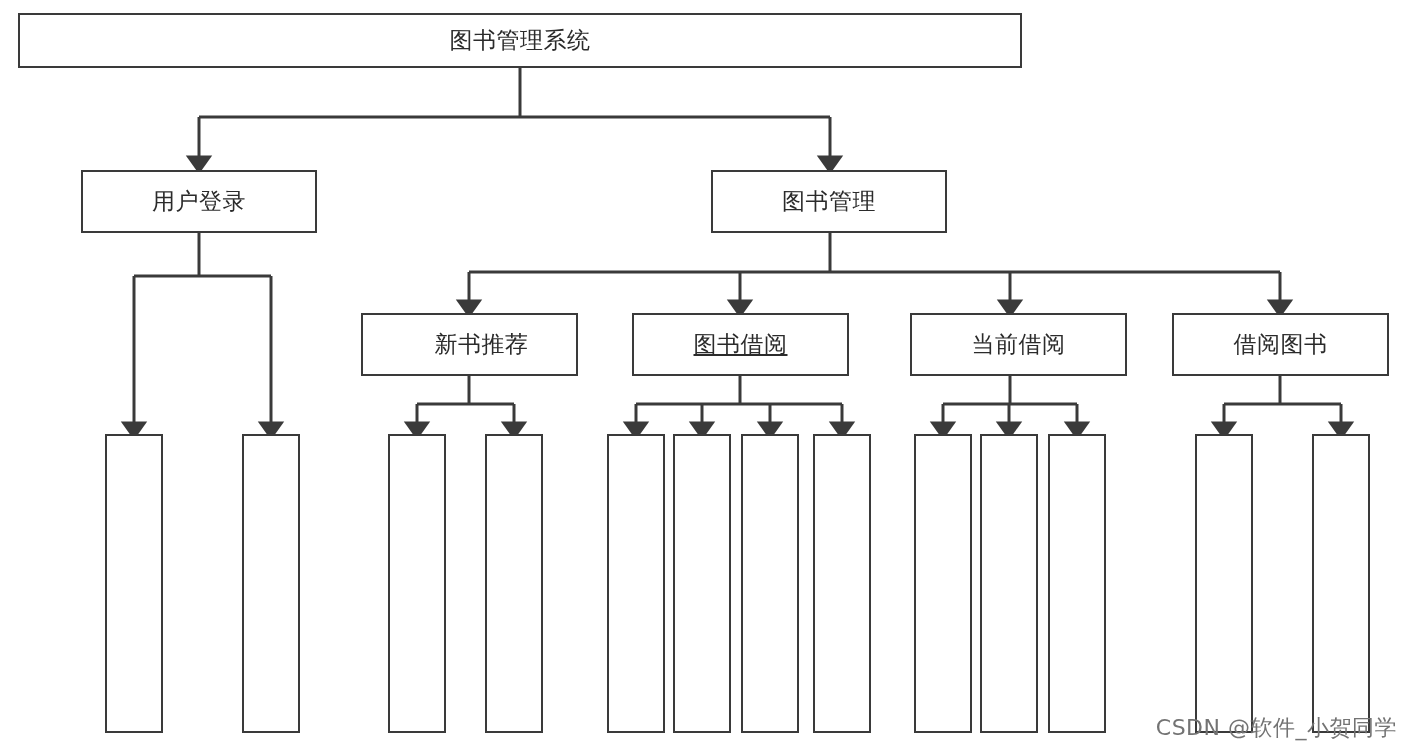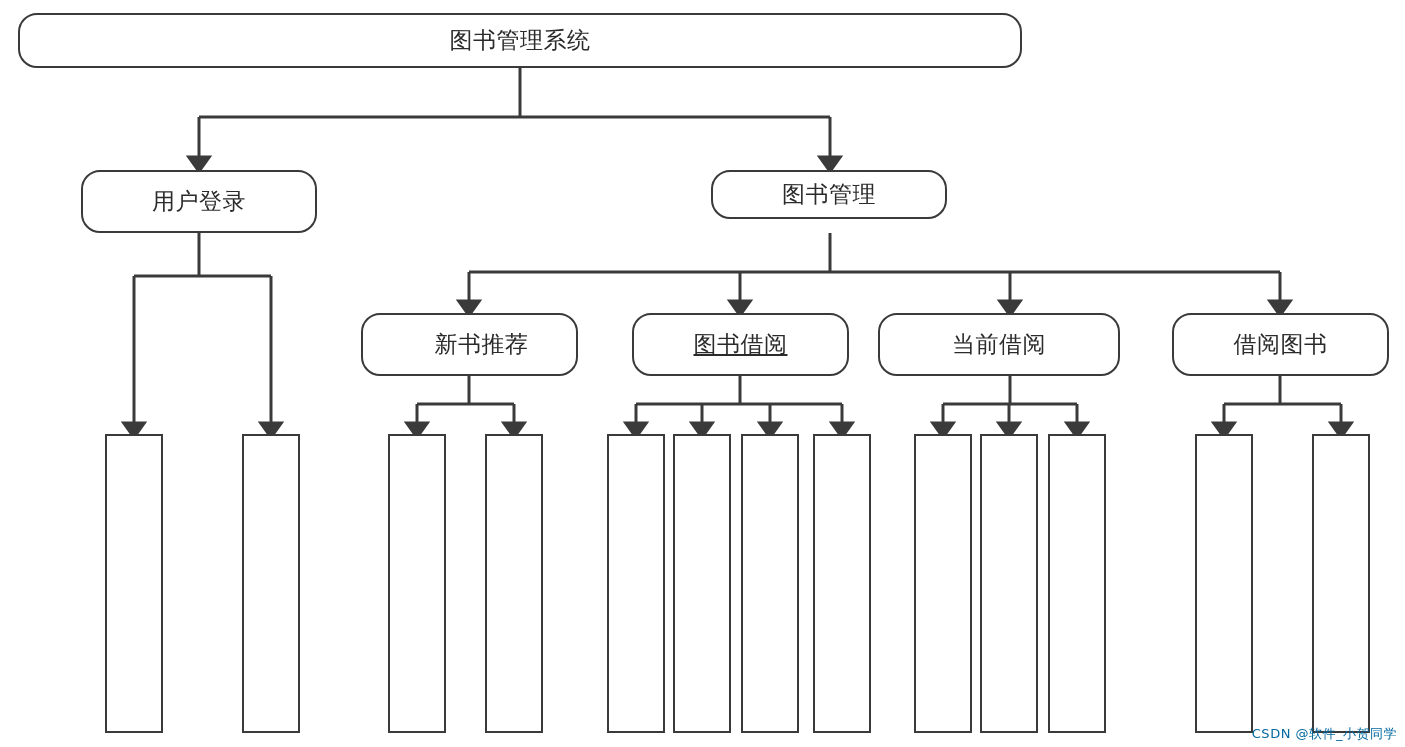--- a/index.html
+++ b/index.html
@@ -33,21 +33,20 @@
     display: flex;
     align-items: center;
     justify-content: center;
     color: #2b2b2b;
   }
   .node-h {
     font-size: 23px;
     letter-spacing: 0.5px;
     line-height: 1.15;
     white-space: nowrap;
-    border-radius: 19px;
   }
   .node-root {
     font-size: 23px;
   }
   .leaf {
     position: absolute;
     box-sizing: border-box;
     background: #ffffff;
     border: 2px solid #3a3a3a;
     display: flex;
@@ -64,22 +63,22 @@
     line-height: 1.18;
     letter-spacing: 1px;
     color: #2b2b2b;
     white-space: nowrap;
     overflow: hidden;
   }
   .watermark {
     position: absolute;
     right: 8px;
     bottom: 4px;
-    font-size: 13px;
-    color: #0369a1;
+    font-size: 22px;
+    color: #737373;
     white-space: nowrap;
     letter-spacing: 0.5px;
   }
 </style>
 </head>
 <body>
 
 <div id="canvas">
 
   <svg class="wires" viewBox="0 0 1405 747">
@@ -133,31 +132,31 @@
     </g>
   </svg>
 
   <div class="node node-h node-root" style="left:18px; top:13px; width:1004px; height:55px;">
     <span>图书管理系统</span>
   </div>
 
   <div class="node node-h" style="left:81px; top:170px; width:236px; height:63px;">
     <span>用户登录</span>
   </div>
-  <div class="node node-h" style="left:711px; top:170px; width:236px; height:49px;">
+  <div class="node node-h" style="left:711px; top:170px; width:236px; height:63px;">
     <span>图书管理</span>
   </div>
 
   <div class="node node-h" style="left:361px; top:313px; width:217px; height:63px;padding-left:24px;">
     <span>新书推荐</span>
   </div>
   <div class="node node-h" style="left:632px; top:313px; width:217px; height:63px;text-decoration:underline;">
     <span>图书借阅</span>
   </div>
-  <div class="node node-h" style="left:878px; top:313px; width:242px; height:63px;">
+  <div class="node node-h" style="left:910px; top:313px; width:217px; height:63px;">
     <span>当前借阅</span>
   </div>
   <div class="node node-h" style="left:1172px; top:313px; width:217px; height:63px;">
     <span>借阅图书</span>
   </div>
 
   <div class="leaf" style="left:105px; top:434px; width:58px; height:299px;">
     <span class="leaf-label">用户登录</span>
   </div>
   <div class="leaf" style="left:242px; top:434px; width:58px; height:299px;">

